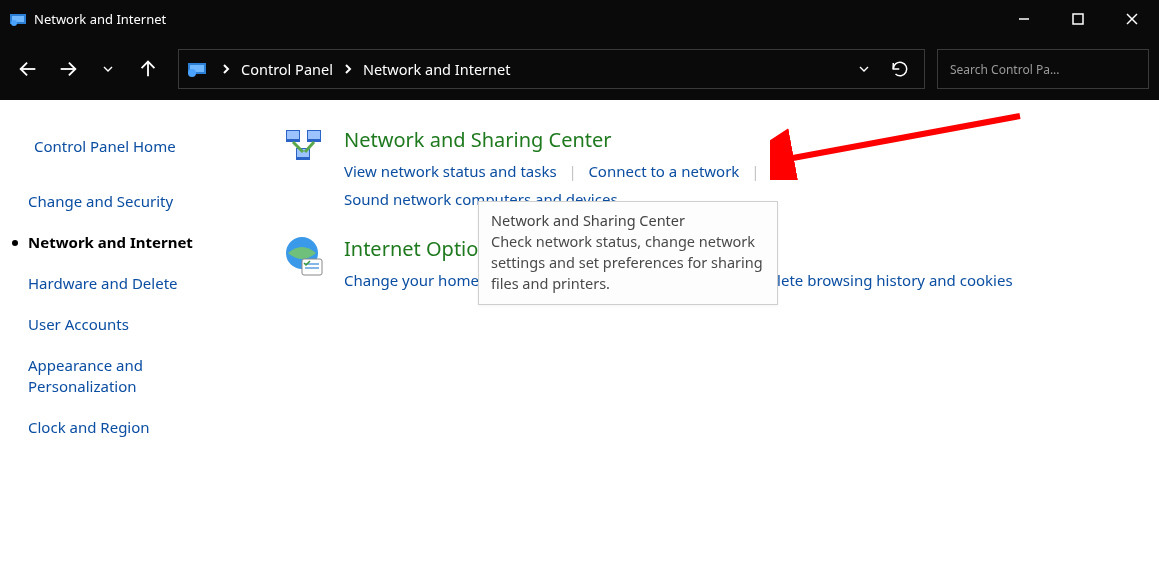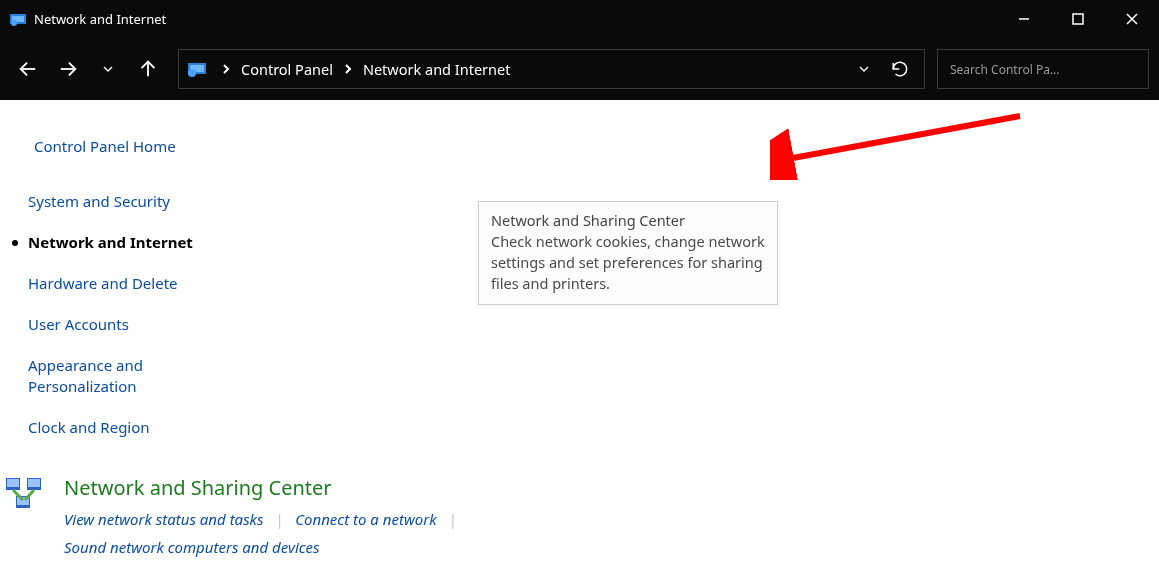--- a/index.html
+++ b/index.html
@@ -22,33 +22,33 @@
   .addr-icon { width:20px; height:20px; display:inline-flex; align-items:center; justify-content:center; margin-right:8px; }
   .crumb { color:#fff; font-size:14.5px; padding:0 4px; display:flex; align-items:center; }
   .crumb-sep { color:#fff; padding:0 6px; display:flex; align-items:center; }
   .addr-spacer { flex:1; }
   .addr-btn { width:36px; height:36px; display:flex; align-items:center; justify-content:center; }
   .searchbox { width:212px; height:40px; border:1px solid #3a3a3a; display:flex; align-items:center; padding:0 10px; }
   .searchbox input { background:transparent; border:none; outline:none; color:#bdbdbd; font-size:12px; flex:1; font-family:inherit; }
   .searchbox input::placeholder { color:#9a9a9a; }
 
   
-  .body { display:flex; height:calc(585px - 100px);flex-direction:column; }
+  .body { display:flex; height:calc(585px - 100px); }
   .sidebar { width:280px; padding:32px 20px 0 28px; }
   .side-link { color:#0b4ea2; font-size:15px; padding:10px 0; cursor:pointer; display:flex; align-items:center; line-height:1.4; }
   .side-link.home { color:#0b4ea2; padding:4px 0 24px 6px; }
   .side-link.active { color:#000; font-weight:700; position:relative; }
   .side-link.active::before { content:""; position:absolute; left:-16px; top:50%; width:6px; height:6px; background:#000; border-radius:50%; transform:translateY(-50%); }
 
   .content { flex:1; padding:24px 18px 0 0; }
   .category { display:flex; gap:16px; margin-bottom:22px; }
   .cat-icon { width:48px; height:48px; flex:0 0 48px; display:flex; align-items:center; justify-content:center; }
   .cat-body { flex:1; }
   .cat-title { color:#1f7a1f; font-size:20px; margin:2px 0 6px 0; cursor:pointer; }
-  .links-row { display:flex; flex-wrap:wrap; align-items:center; gap:0;font-style:italic; }
+  .links-row { display:flex; flex-wrap:wrap; align-items:center; gap:0; }
   .link { color:#0b4ea2; font-size:15px; padding:2px 0; cursor:pointer; }
   .link-sep { color:#c0c0c0; padding:0 12px; font-size:14px; }
 
   
   .tooltip { position:absolute; background:#fdfdfd; border:1px solid #cfcfcf; padding:8px 12px 10px 12px; color:#4a4a4a; font-size:14.5px; line-height:1.45; max-width:300px; box-shadow:0 1px 3px rgba(0,0,0,.05); }
   .tooltip .tt-title { color:#444; }
 
   
   .arrow-anno { position:absolute; pointer-events:none; }
 
@@ -146,21 +146,21 @@
   <div class="searchbox">
     <input placeholder="Search Control Pa..." style="">
 
   </div>
 </div>
 
 <div class="body">
 
   <div class="sidebar">
     <div class="side-link home">Control Panel Home</div>
-    <div class="side-link">System and Security</div>
+    <div class="side-link">Change and Security</div>
     <div class="side-link active">Network and Internet</div>
     <div class="side-link">Hardware and Delete</div>
     <div class="side-link">User Accounts</div>
     <div class="side-link" style="max-width:180px">Appearance and Personalization</div>
     <div class="side-link">Clock and Region</div>
   </div>
 
   <div class="content">
 
     <div class="category">
@@ -211,21 +211,21 @@
           <span class="link">Delete browsing history and cookies</span>
         </div>
       </div>
     </div>
 
   </div>
 </div>
 
 <div class="tooltip" style="left:478px; top:201px; width:302px;">
   <div class="tt-title">Network and Sharing Center</div>
-  <div>Check network cookies, change network settings and set preferences for sharing files and printers.</div>
+  <div>Check network status, change network settings and set preferences for sharing files and printers.</div>
 </div>
 
 <svg class="arrow-anno" style="left:770px; top:110px;" width="260" height="70" viewBox="0 0 260 70">
   <defs>
     <marker id="ah" markerWidth="14" markerHeight="14" refX="2" refY="5" orient="auto">
       <polygon points="0 0, 12 5, 0 10" fill="#ff0000"></polygon>
     </marker>
   </defs>
   <line x1="250" y1="6" x2="12" y2="50" stroke="#ff0000" stroke-width="6" marker-end="url(#ah)"></line>
 </svg>

